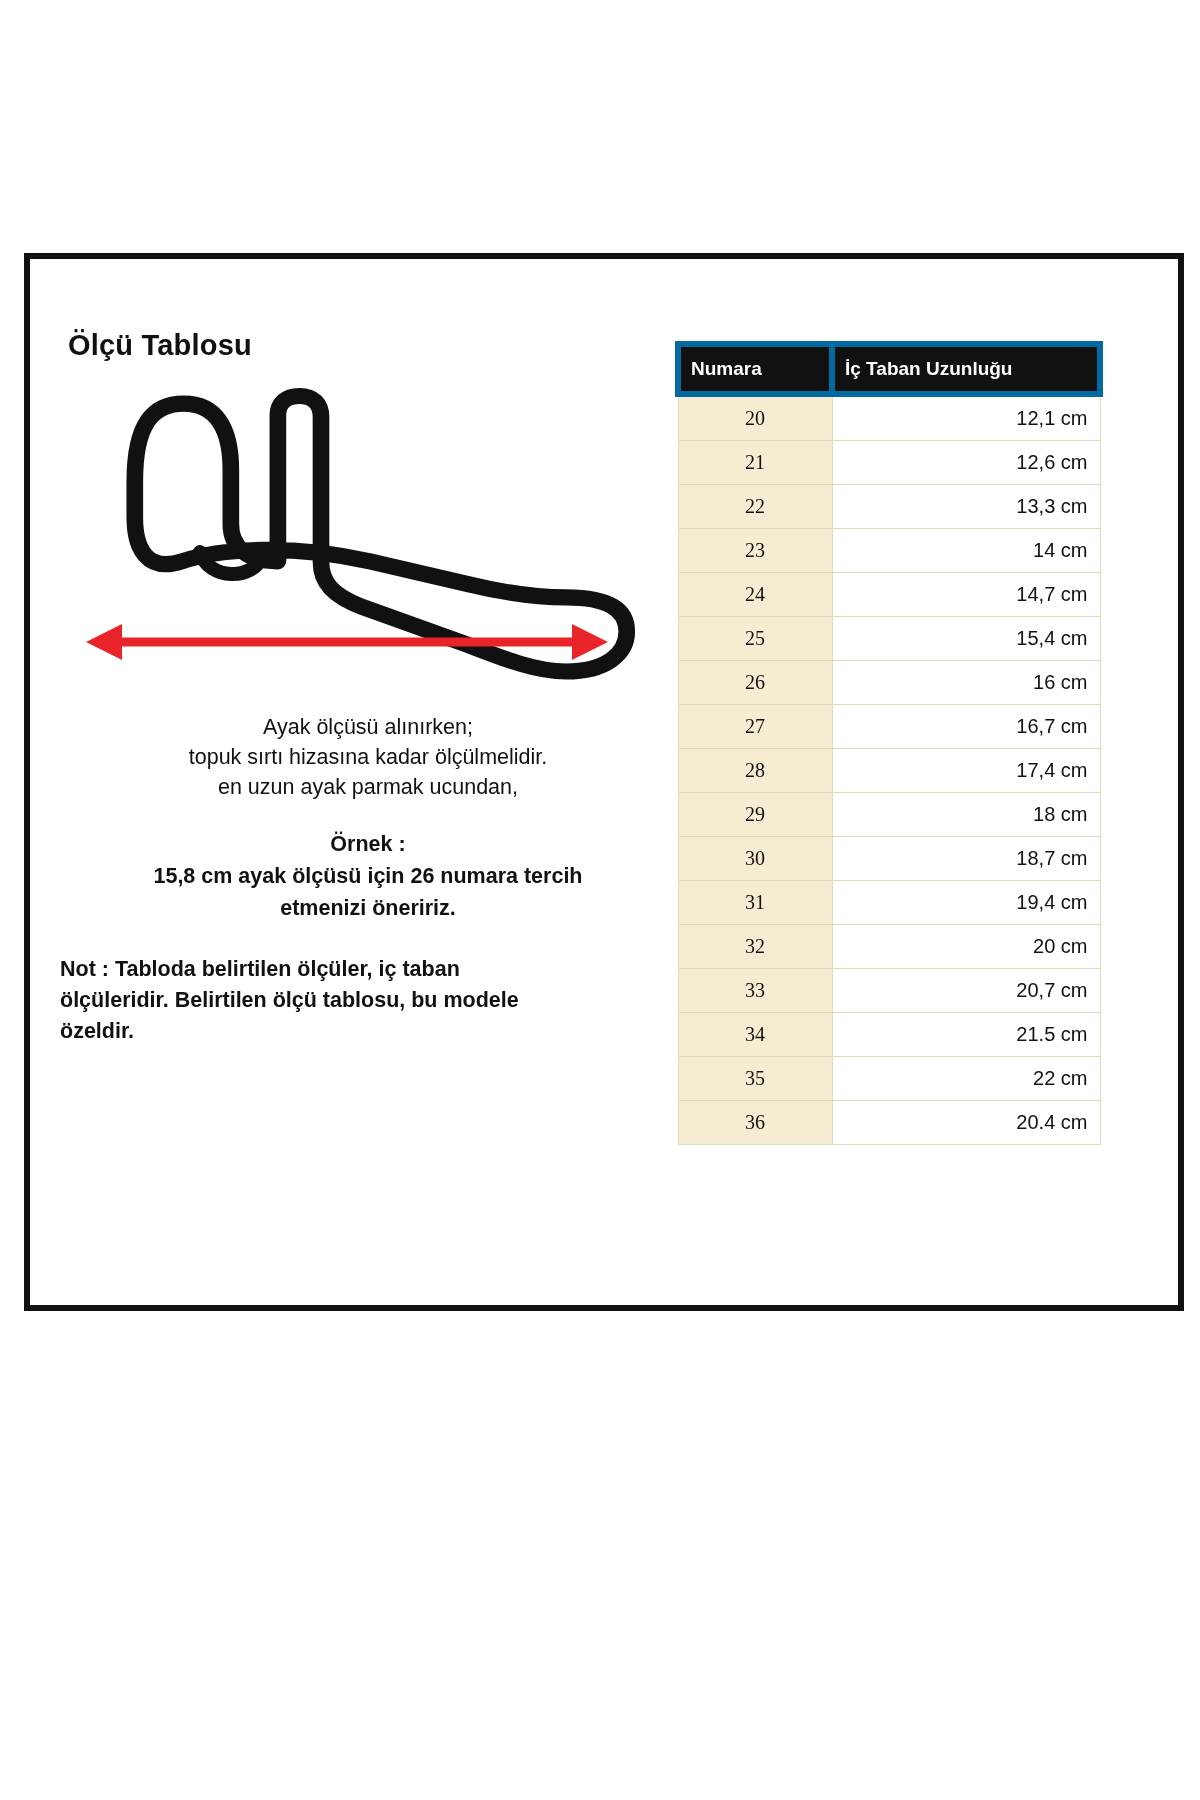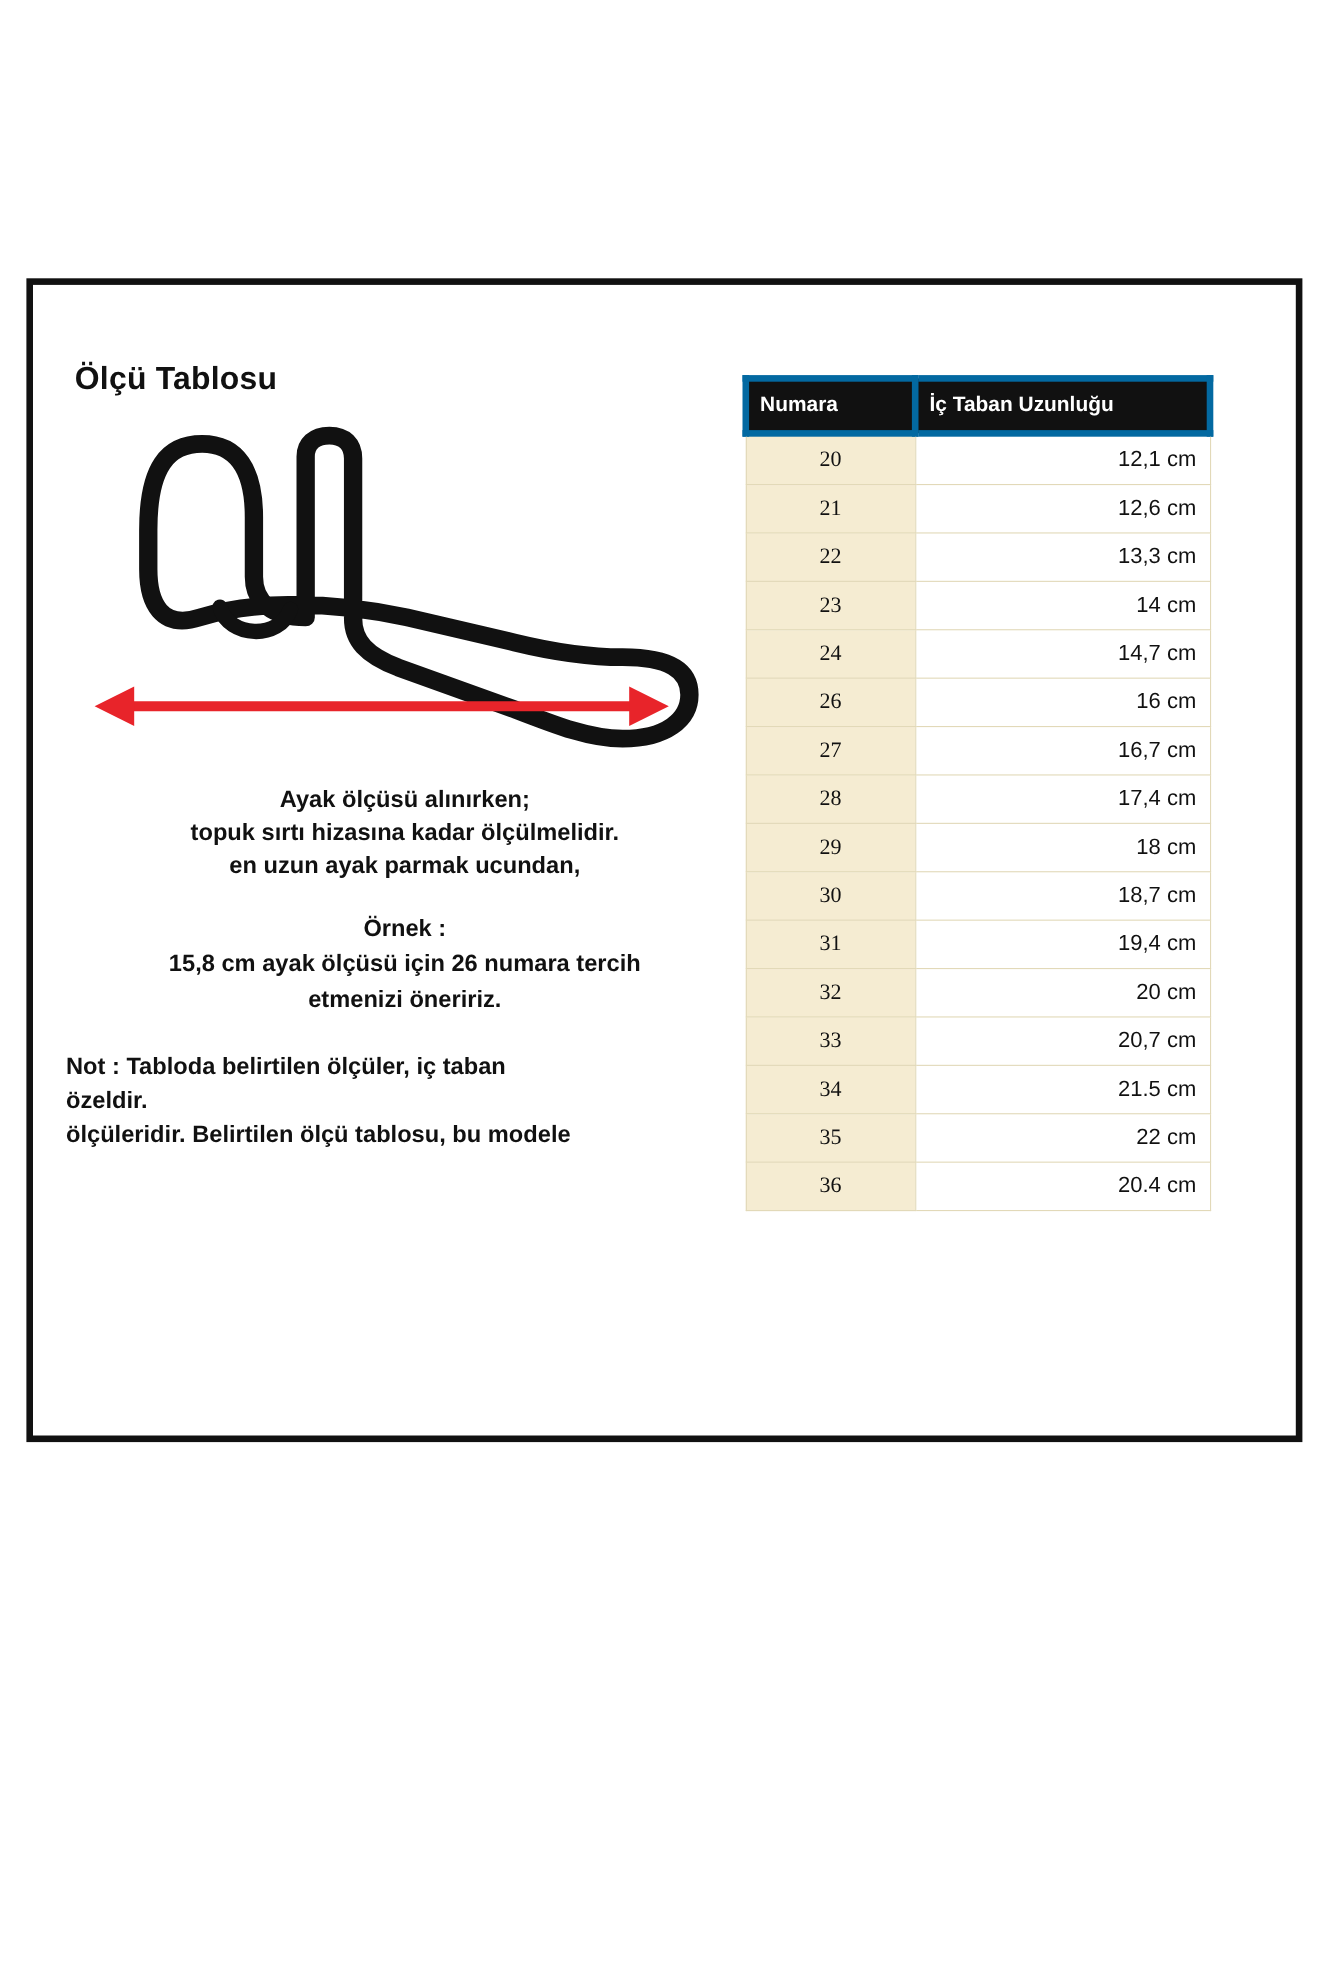--- a/index.html
+++ b/index.html
@@ -76,21 +76,21 @@
 
   .caption-block {
     margin-top: 8px;
     text-align: center;
     width: 600px;
     margin-left: 10px;
   }
 
   .caption-line {
     font-size: 21.5px;
-    font-weight: bold;
+    font-weight: normal;
     line-height: 30px;
     color: #111111;
   }
 
   .example-block {
     margin-top: 26px;
     text-align: center;
     width: 600px;
     margin-left: 10px;
   }
@@ -223,22 +223,22 @@
         </div>
 
         <div class="example-block">
           <div class="example-head">Örnek :</div>
           <div class="example-line">15,8 cm ayak ölçüsü için 26 numara tercih</div>
           <div class="example-line">etmenizi öneririz.</div>
         </div>
 
         <div class="note-block">
           <div class="note-line">Not : Tabloda belirtilen ölçüler, iç taban</div>
+          <div class="note-line">ölçüleridir. Belirtilen ölçü tablosu, bu modele</div>
           <div class="note-line">özeldir.</div>
-          <div class="note-line">ölçüleridir. Belirtilen ölçü tablosu, bu modele</div>
         </div>
 
       </div>
 
       <div class="table-wrap">
         <table class="size-table">
           <thead>
             <tr>
               <th class="col-size">Numara</th>
               <th class="col-len">İç Taban Uzunluğu</th>
@@ -259,20 +259,24 @@
             </tr>
             <tr>
               <td class="cell-size">23</td>
               <td class="cell-len">14 cm</td>
             </tr>
             <tr>
               <td class="cell-size">24</td>
               <td class="cell-len">14,7 cm</td>
             </tr>
             <tr>
+              <td class="cell-size">25</td>
+              <td class="cell-len">15,4 cm</td>
+            </tr>
+            <tr>
               <td class="cell-size">26</td>
               <td class="cell-len">16 cm</td>
             </tr>
             <tr>
               <td class="cell-size">27</td>
               <td class="cell-len">16,7 cm</td>
             </tr>
             <tr>
               <td class="cell-size">28</td>
               <td class="cell-len">17,4 cm</td>

